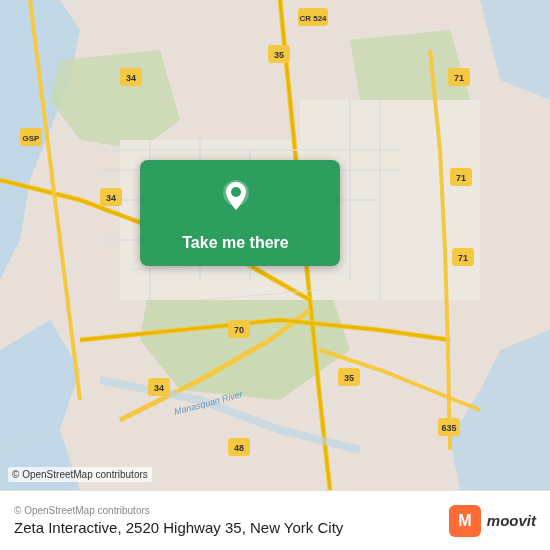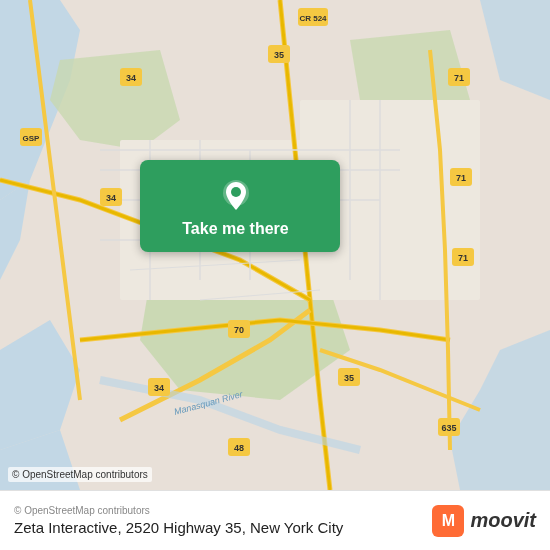--- a/index.html
+++ b/index.html
@@ -31,21 +31,21 @@
       left: 140px;
       width: 200px;
       background-color: #2e9e5e;
       border: none;
       border-radius: 8px;
       padding: 18px 29px 14px 20px;
       cursor: pointer;
       display: flex;
       flex-direction: column;
       align-items: center;
-      gap: 6px;
+      gap: 20px;
       box-shadow: 0 2px 10px rgba(0,0,0,0.3);
     }
 
     #take-me-there-btn .pin-icon {
       width: 36px;
       height: 36px;
     }
 
     #take-me-there-btn .btn-label {
       color: white;
@@ -95,21 +95,21 @@
       border-radius: 6px;
       display: flex;
       align-items: center;
       justify-content: center;
       color: white;
       font-size: 16px;
       font-weight: bold;
     }
 
     #moovit-text {
-      font-size: 20px;
+      font-size: 15px;
       font-weight: 700;
       color: #333;
       font-style: italic;
     }
 
     
     #osm-attribution {
       position: absolute;
       bottom: 8px;
       left: 8px;

